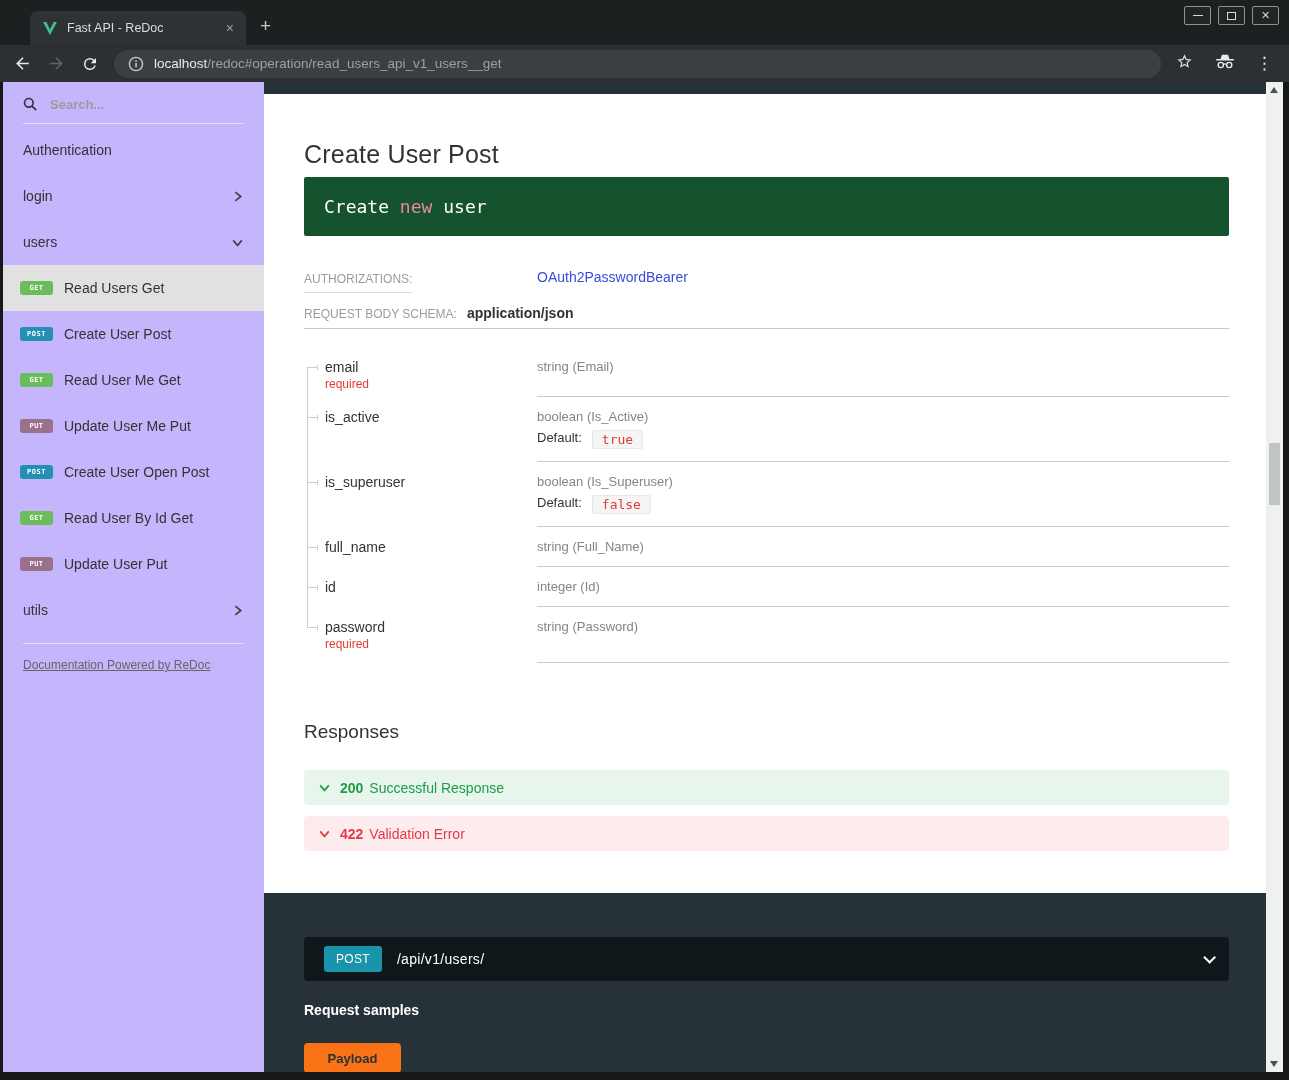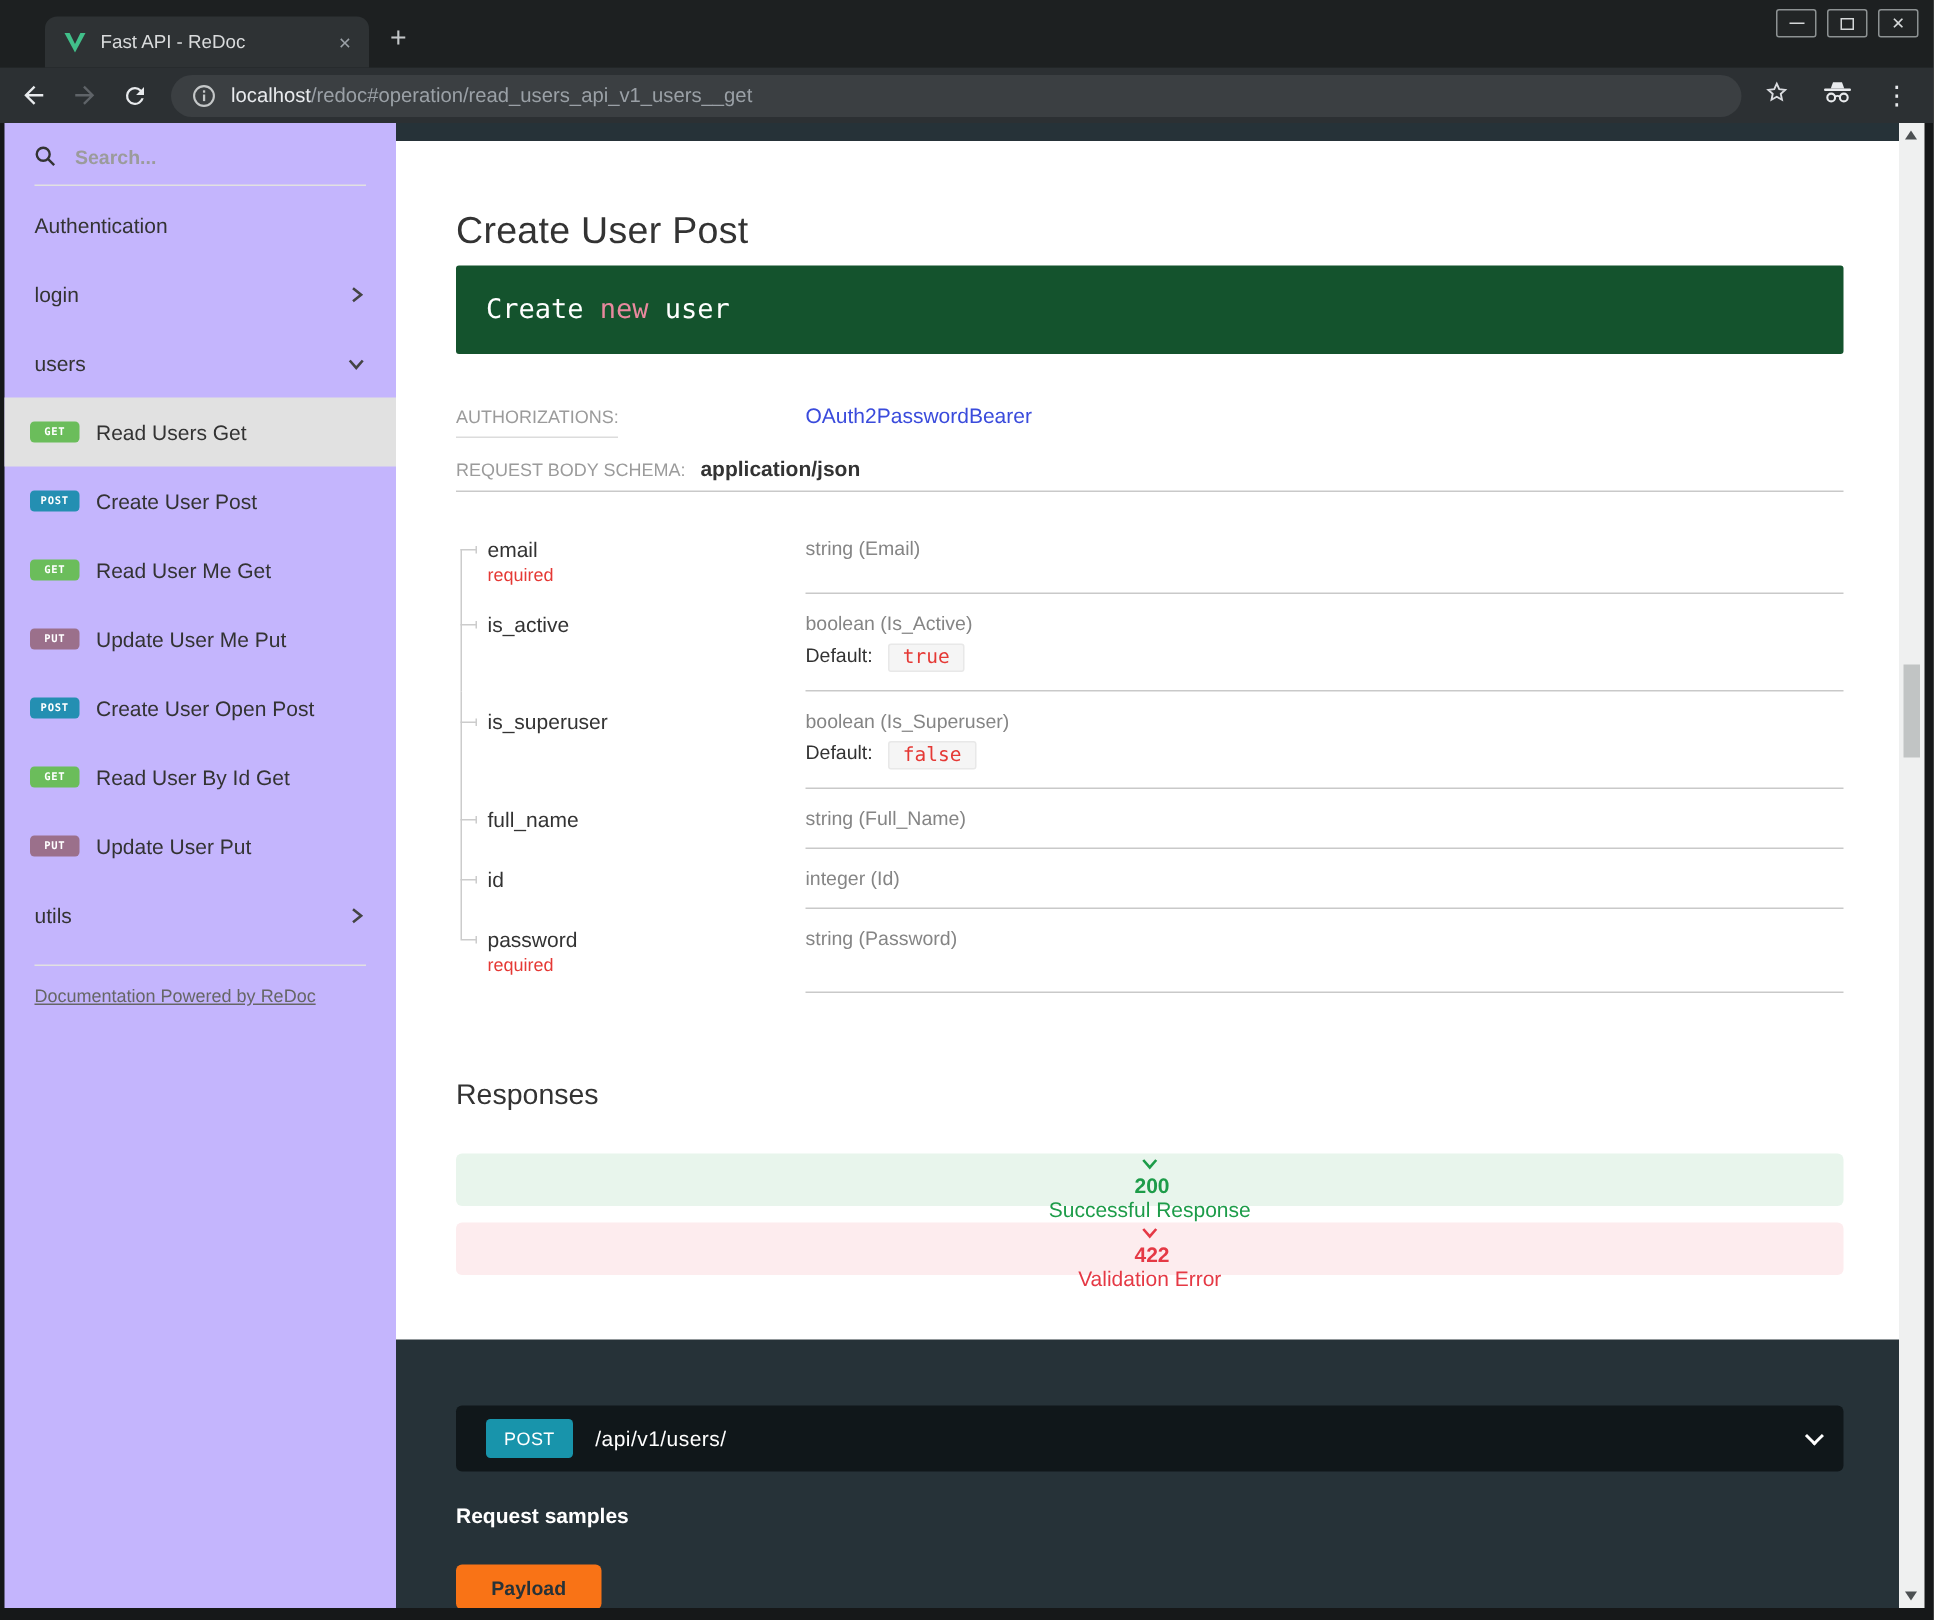--- a/index.html
+++ b/index.html
@@ -83,21 +83,21 @@
   .ftype { font-size:13px; color:#858585; }
   .fdefault { margin-top:6px; font-size:13px; color:#333; display:flex; align-items:flex-start; }
   .dchip { font-family:"DejaVu Sans Mono",monospace; font-size:13px; color:#e53935; background:#f5f5f5;
            border:1px solid #e8e8e8; border-radius:2px; padding:1px 9px; margin-left:10px; }
   .srow.last { min-height:56px; }
 
   
   .responses-title { font-size:19px; font-weight:400; color:#333; margin:58px 0 0 0; }
   .resp-list { margin-top:27px; }
   .resp { height:35px; border-radius:4px; display:flex; align-items:center; padding:0 14px;
-          font-size:14px; margin-bottom:11px; cursor:pointer;flex-direction:column; }
+          font-size:14px; margin-bottom:11px; cursor:pointer; }
   .resp.success { background:#e8f5ec; color:#1d9c49; }
   .resp.error { background:#fdecee; color:#e53945; }
   .resp-code { font-weight:bold; margin:0 6px 0 9px; }
 
   
   .samples { position:absolute; left:0; right:0; bottom:0; height:179px; background:#263238;
              padding:44px 37px 0 40px; }
   .endpoint-bar { height:44px; background:#10171a; border-radius:4px; display:flex; align-items:center;
                   padding:0 17px 0 20px; cursor:pointer; }
   .post-badge { background:#1894ab; color:#fff; font-size:12px; padding:6px 12px; border-radius:3px; letter-spacing:.3px; }

